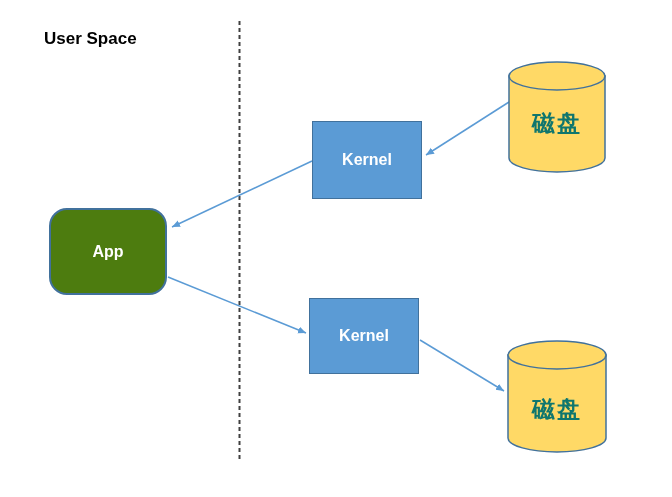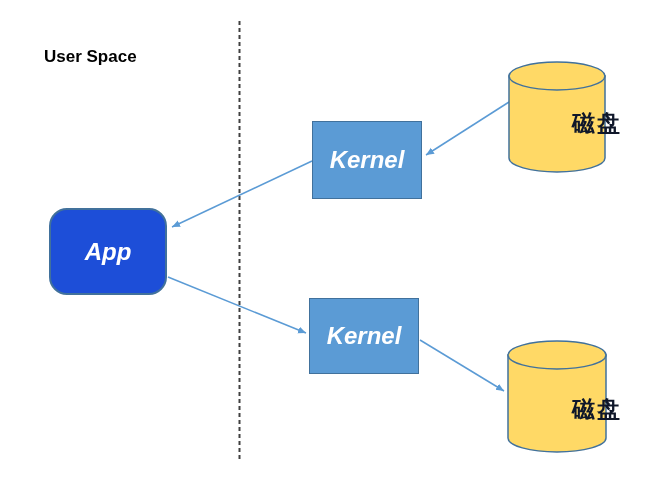--- a/index.html
+++ b/index.html
@@ -12,64 +12,61 @@
     font-family: "Liberation Sans", sans-serif;
   }
   .layer { position: absolute; left: 0; top: 0; width: 672px; height: 497px; }
 
   .space-label {
     position: absolute;
     color: #000000;
     font-size: 17px;
     font-weight: 600;
     white-space: nowrap;
-    margin-top: 18px;
   }
   .lbl-user   { left: 44px;  top: 29px; }
   .lbl-kernel { left: 333px; top: 29px; }
 
   .node {
     position: absolute;
     display: flex;
     align-items: center;
     justify-content: center;
     color: #ffffff;
-    font-size: 24px;
+    font-size: 16px;
     font-weight: 600;
     box-sizing: border-box;
-    font-style: italic;
   }
   .node-app {
     left: 49px; top: 208px; width: 118px; height: 87px;
-    background: #1d4ed8;
+    background: #4d7c0f;
     border: 2px solid #41719c;
     border-radius: 18px;
   }
   .node-kernel-top {
     left: 312px; top: 121px; width: 110px; height: 78px;
     background: #5b9bd5;
     border: 1.5px solid #41719c;
   }
   .node-kernel-bottom {
     left: 309px; top: 298px; width: 110px; height: 76px;
     background: #5b9bd5;
     border: 1.5px solid #41719c;
   }
 
   .disk-label {
     position: absolute;
     display: flex;
     align-items: center;
     justify-content: center;
-    color: #0f172a;
+    color: #0f766e;
     font-size: 23px;
     font-weight: 600;
     letter-spacing: 2px;
     white-space: nowrap;
-    padding-left: 40px;
   }
   .disk-label-top    { left: 509px; top: 108px; width: 96px; height: 30px; }
   .disk-label-bottom { left: 508px; top: 394px; width: 98px; height: 30px; }
 </style>
 </head>
 <body>
 
 <div class="stage">
 
   <svg class="layer" width="672" height="497" viewBox="0 0 672 497">

